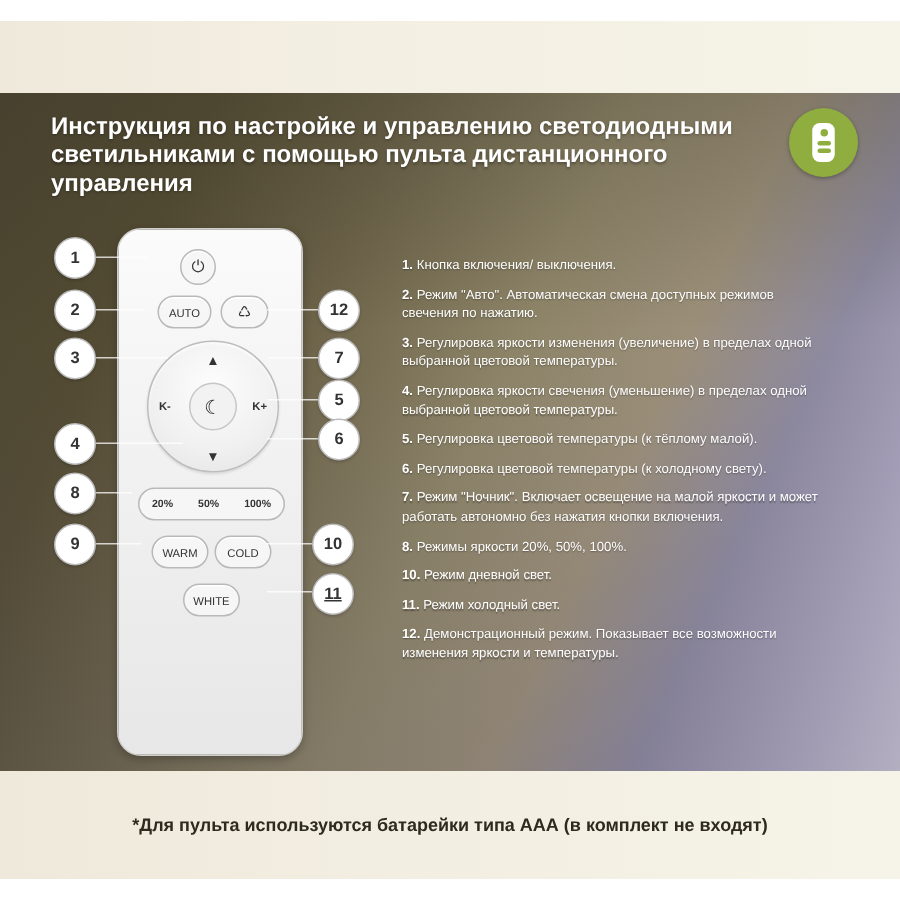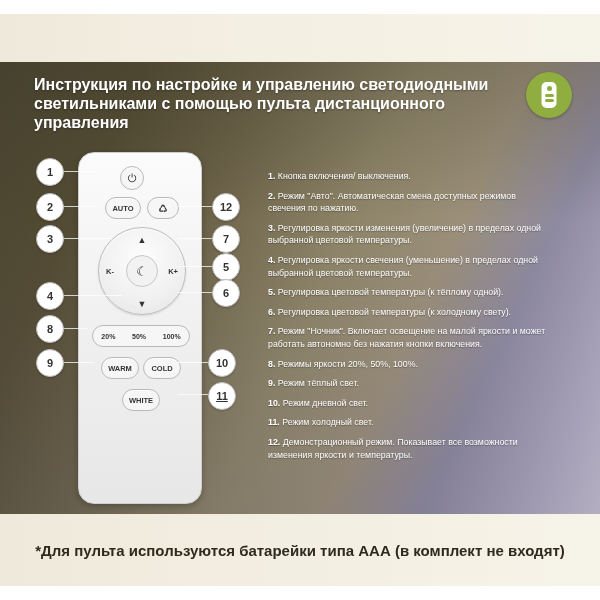--- a/index.html
+++ b/index.html
@@ -69,21 +69,21 @@
   }
 
   
   .remote{
     position:absolute;left:78px;top:152px;width:122px;height:350px;
     border-radius:16px;background:linear-gradient(180deg,#fbfbfb 0%,#f1f1f1 45%,#e7e7e7 100%);
     border:1px solid #cfcfcf;box-shadow:0 2px 6px rgba(0,0,0,.25);
   }
   .btn{
     position:absolute;border-radius:999px;background:#f6f6f6;border:1px solid #b9b9b9;
-    color:#333;font-size:7.5px;font-weight:bold;text-align:center;
+    color:#333;font-size:7.5px;font-weight:normal;text-align:center;
     display:flex;align-items:center;justify-content:center;
     box-shadow:inset 0 1px 0 #fff;
   }
   .power{left:41px;top:13px;width:22px;height:22px;font-size:11px;font-weight:normal;}
   .auto{left:26px;top:44px;width:34px;height:20px;}
   .recycle{left:68px;top:44px;width:30px;height:20px;font-size:10px;}
   .dial{
     position:absolute;left:19px;top:74px;width:86px;height:86px;border-radius:50%;
     background:radial-gradient(circle at 50% 35%,#fdfdfd 0%,#f0f0f0 60%,#e3e3e3 100%);
     border:1px solid #bdbdbd;box-shadow:inset 0 1px 2px rgba(255,255,255,.9),0 1px 2px rgba(0,0,0,.12);
@@ -120,21 +120,21 @@
     position:absolute;left:268px;top:170px;width:300px;
     color:#ffffff;font-size:8.8px;line-height:12.6px;
     text-shadow:0 1px 1px rgba(0,0,0,.35);
   }
   .textcol p{margin:0 16px 7px 0;}
   .textcol b{font-weight:bold;}
 
   .footnote{
     position:absolute;left:0;top:514px;width:600px;height:72px;
     display:flex;align-items:center;justify-content:center;
-    color:#2e2a1c;font-size:15px;font-weight:bold;text-align:center;
+    color:#2e2a1c;font-size:12px;font-weight:bold;text-align:center;
   }
 </style>
 </head>
 <body>
 
 <div class="stage">
 
   <div class="bg-top"></div>
   <div class="bg-band"></div>
   <div class="bg-bottom-rule"></div>
@@ -200,25 +200,24 @@
   <div class="callout" style="left:212px;top:253px;">5</div>
   <div class="callout" style="left:212px;top:279px;">6</div>
   <div class="callout" style="left:208px;top:349px;">10</div>
   <div class="callout" style="left:208px;top:382px;text-decoration:underline;">11</div>
 
   <div class="textcol">
     <p><b>1.</b> <span>Кнопка включения/ выключения.</span></p>
     <p><b>2.</b> <span>Режим "Авто". Автоматическая смена доступных режимов свечения по нажатию.</span></p>
     <p><b>3.</b> <span>Регулировка яркости изменения (увеличение) в пределах одной выбранной цветовой температуры.</span></p>
     <p><b>4.</b> <span>Регулировка яркости свечения (уменьшение) в пределах одной выбранной цветовой температуры.</span></p>
-    <p><b>5.</b> <span>Регулировка цветовой температуры (к тёплому одной).</span></p>
+    <p><b>5.</b> <span>Регулировка цветовой температуры (к тёплому малой).</span></p>
     <p><b>6.</b> <span>Регулировка цветовой температуры (к холодному свету).</span></p>
     <p><b>7.</b> <span>Режим "Ночник". Включает освещение на малой яркости и может работать автономно без нажатия кнопки включения.</span></p>
     <p><b>8.</b> <span>Режимы яркости 20%, 50%, 100%.</span></p>
-    <p><b>9.</b> <span>Режим тёплый свет.</span></p>
     <p><b>10.</b> <span>Режим дневной свет.</span></p>
     <p><b>11.</b> <span>Режим холодный свет.</span></p>
     <p><b>12.</b> <span>Демонстрационный режим. Показывает все возможности изменения яркости и температуры.</span></p>
   </div>
 
   <div class="footnote">*Для пульта используются батарейки типа ААА (в комплект не входят)</div>
 
 </div>
 
 </body></html>

